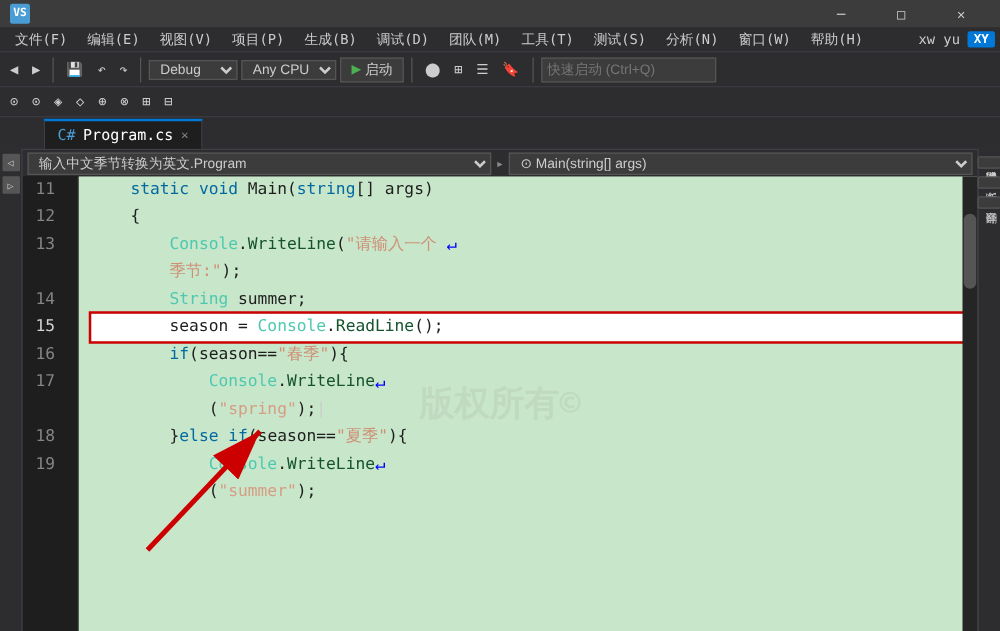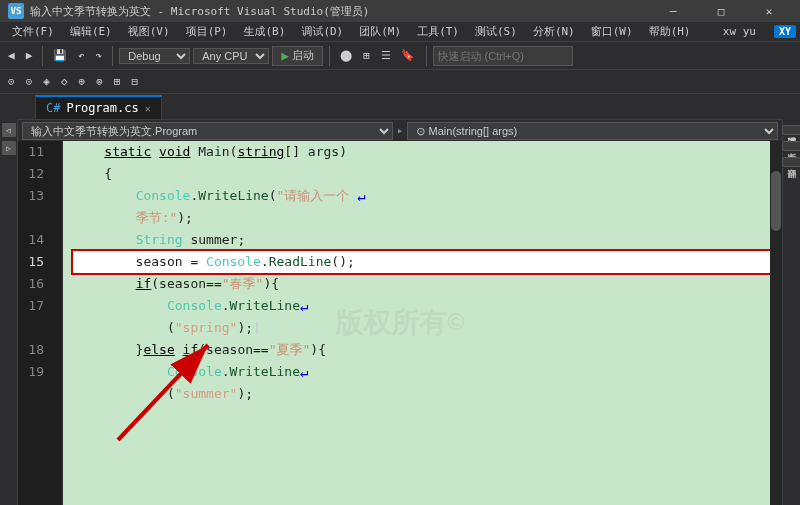--- a/index.html
+++ b/index.html
@@ -82,21 +82,20 @@
       width: 140px;
     }
     .toolbar-right { margin-left: auto; display: flex; align-items: center; gap: 6px; }
     .user-badge {
       background: #0078d7;
       color: white;
       font-size: 10px;
       font-weight: bold;
       padding: 1px 5px;
       border-radius: 2px;
-      margin-left: 12px;
     }
 
     
     .toolbar2 {
       background: #2d2d30;
       height: 24px;
       display: flex;
       align-items: center;
       padding: 0 4px;
       gap: 3px;
@@ -275,21 +274,21 @@
       white-space: pre;
       font-family: Consolas, monospace;
     }
 
     .code-line.highlighted {
       background: white;
       outline: 2px solid #c00;
     }
 
     
-    .kw { color: #000000; text-decoration: underline; }
+    .kw { color: #0369a1; }
     .str { color: #d69d85; }
     .type { color: #4ec9b0; }
     .method { color: #14532d; }
     .normal { color: #1e1e1e; }
     .cn { color: #4ec9b0; }
     .chinese { color: #ce9178; }
 
     
     .scroll-bar {
       width: 12px;
@@ -306,21 +305,20 @@
       border-radius: 5px;
       margin: 30px auto 0;
     }
   </style>
 </head>
 <body>
 
 <div class="title-bar">
   <div class="title-bar-left">
     <div class="title-icon">VS</div>
-    <span>输入中文季节转换为英文 - Microsoft Visual Studio(管理员)</span>
   </div>
   <div class="title-bar-right">
     <div class="win-btn">─</div>
     <div class="win-btn">□</div>
     <div class="win-btn close">✕</div>
   </div>
 </div>
 
 <div class="menu-bar">
   <div class="menu-item">文件(F)</div>

